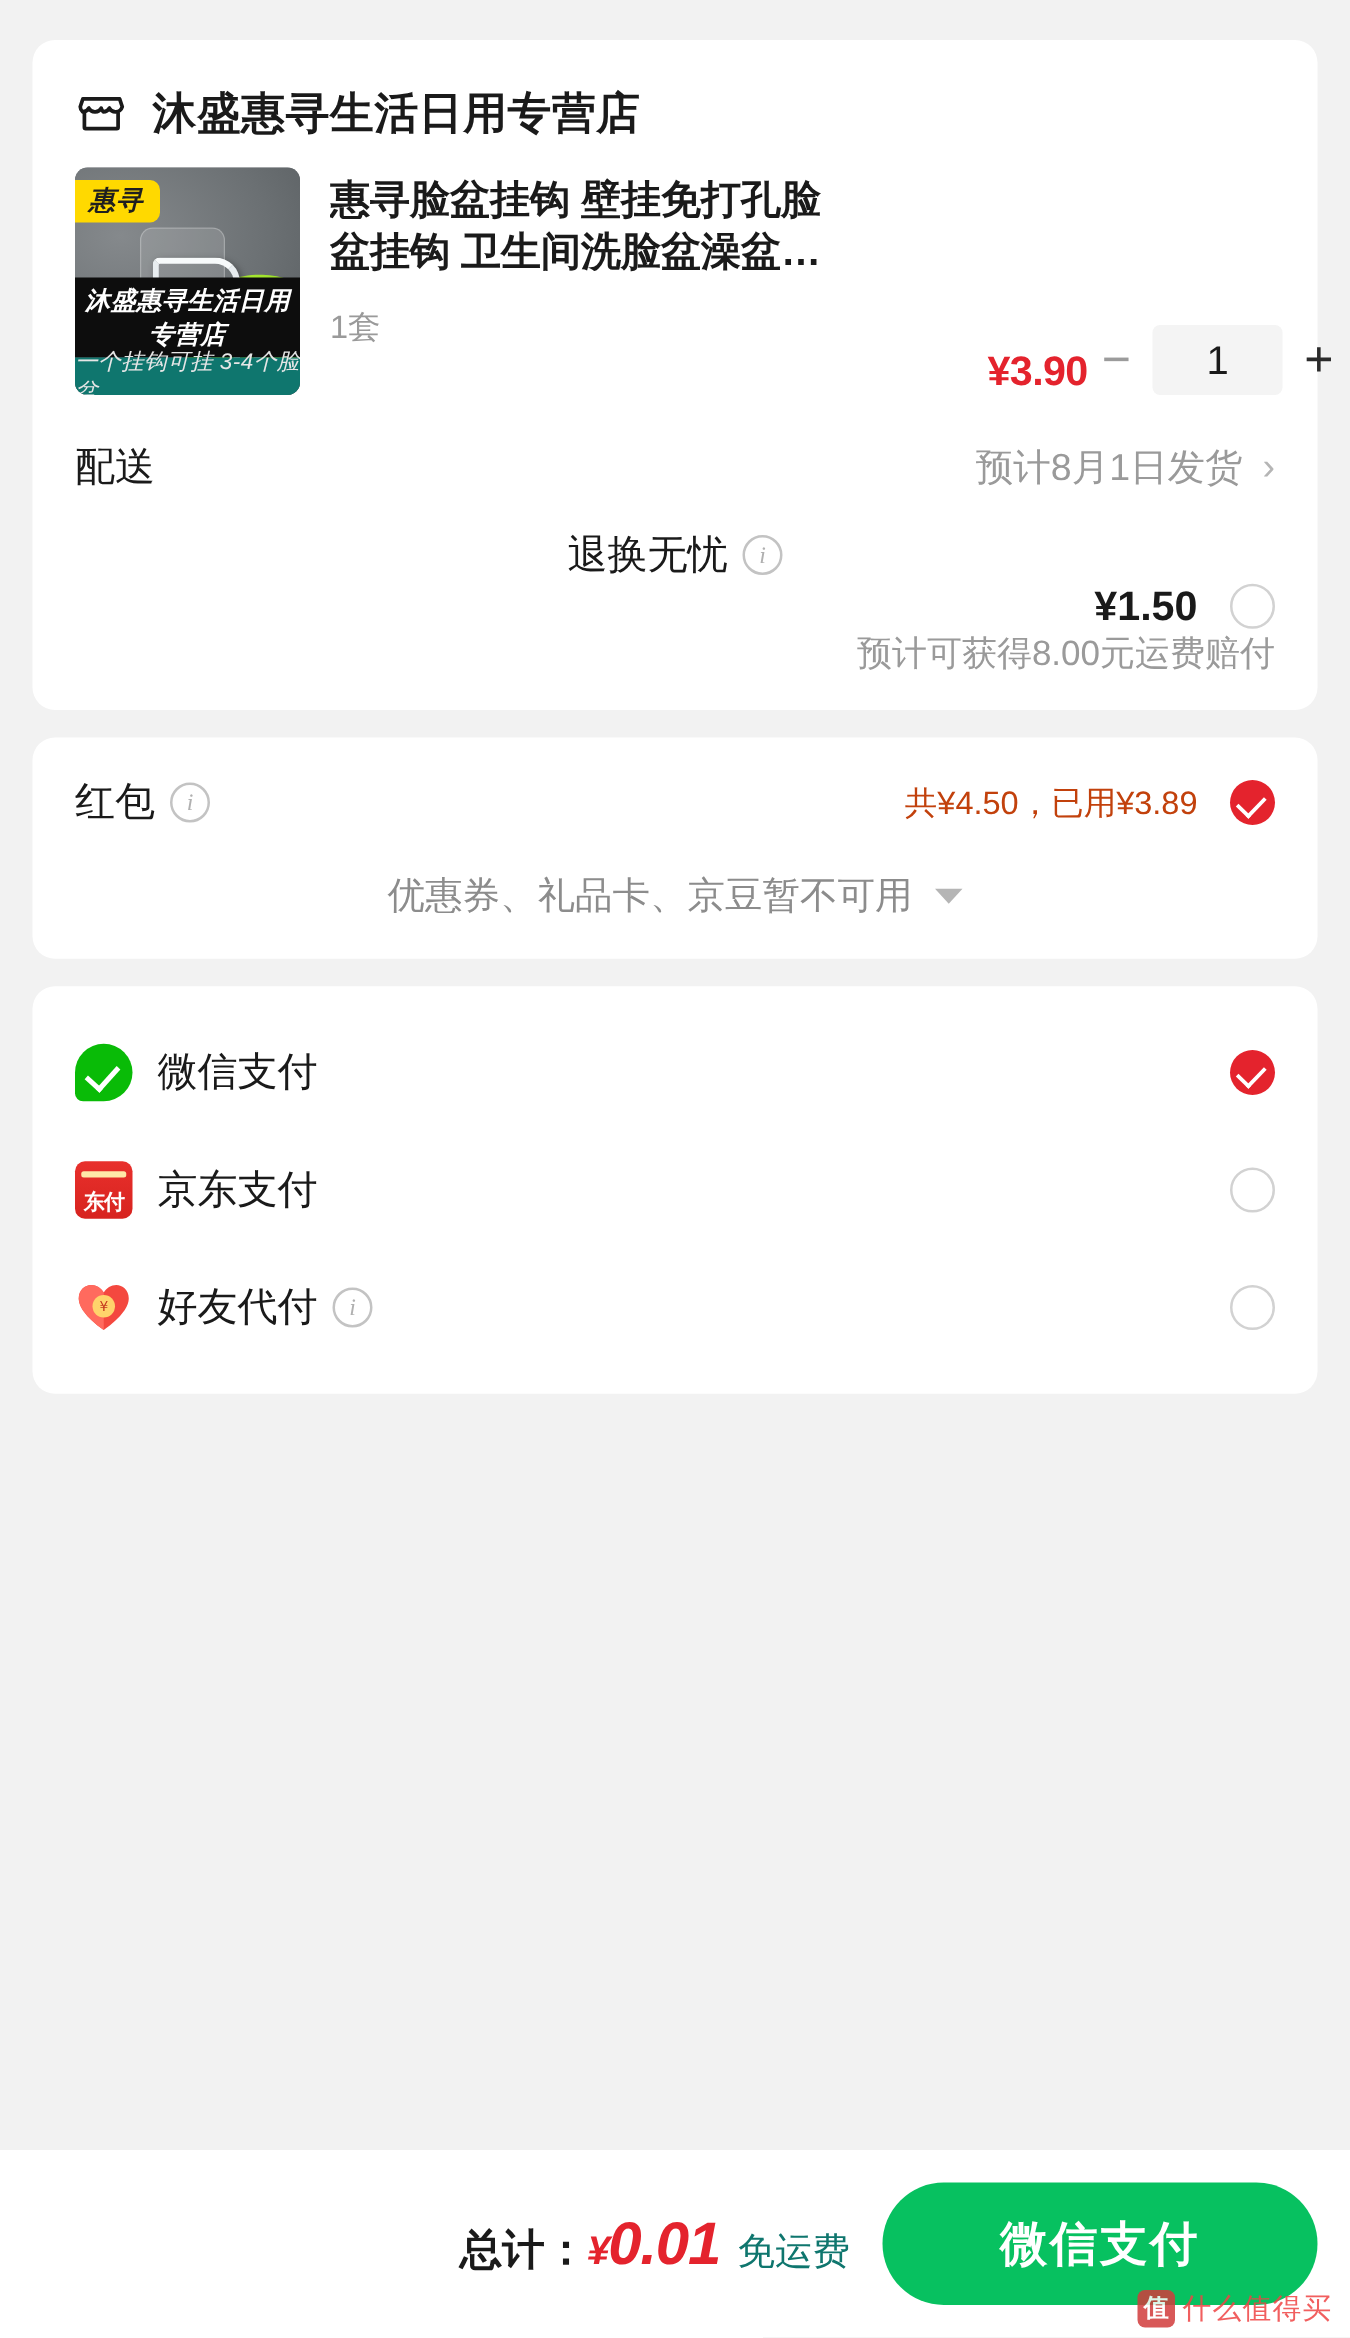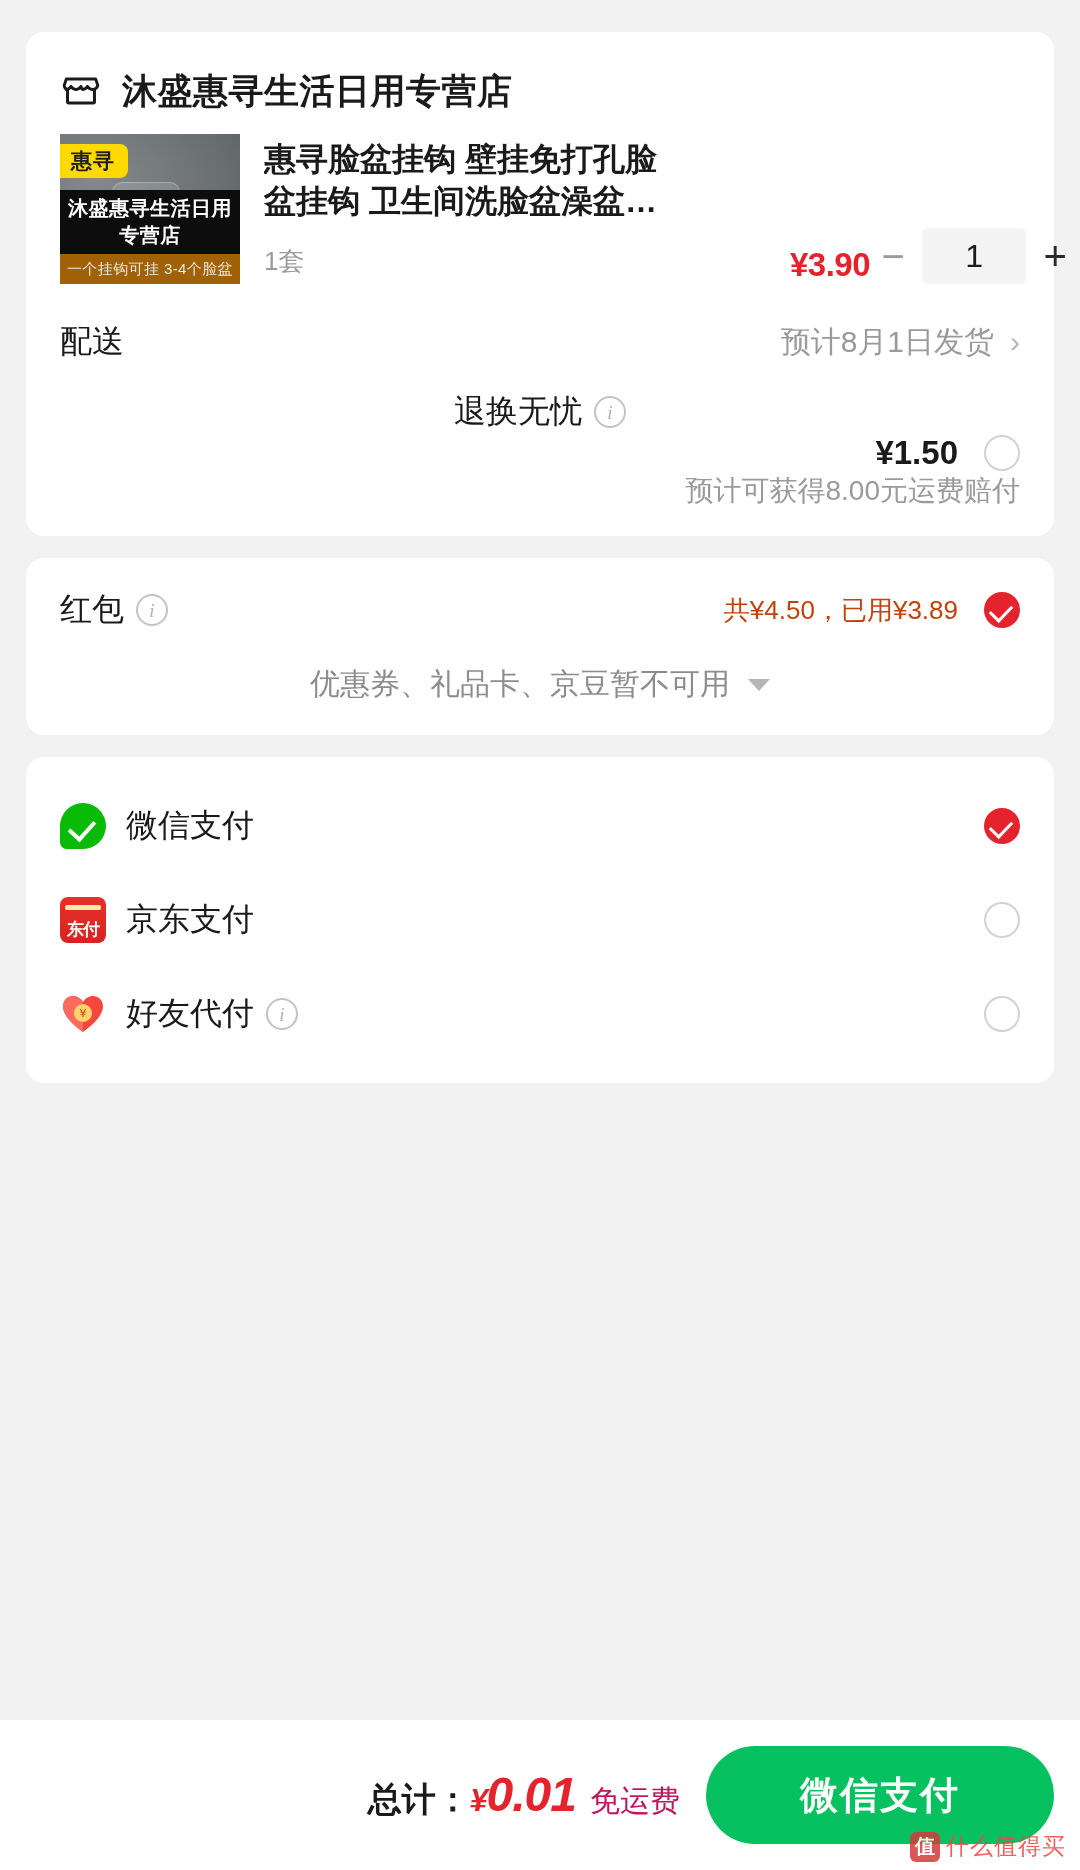--- a/index.html
+++ b/index.html
@@ -56,25 +56,26 @@
   }
 
   
   .product-row {
     display: flex;
     padding: 8px 34px 10px 34px;
   }
   .thumb {
     position: relative;
     width: 180px;
-    height: 150px;
-    border-radius: 0;
+    height: 182px;
+    border-radius: 10px;
     overflow: hidden;
     flex: 0 0 auto;
     background: #6e7377;
+    font-style: italic;
   }
   .thumb-bg {
     position: absolute;
     inset: 0;
     background:
       radial-gradient(ellipse 120% 90% at 20% 30%, #85898c 0%, #6b7073 55%, #53585b 100%);
   }
   .thumb-basin {
     position: absolute;
     right: -24px;
@@ -140,23 +141,23 @@
     font-size: 20px;
     font-weight: bold;
     text-align: center;
     padding: 5px 0 5px 0;
     letter-spacing: 0.5px;
   }
   .thumb-subcaption {
     position: absolute;
     left: 0; right: 0; bottom: 0;
     height: 30px;
-    background: #a16207;
+    background: #0f766e;
     color: #e6e6e6;
-    font-size: 15px;
+    font-size: 18px;
     display: flex;
     align-items: center;
     justify-content: center;
     letter-spacing: 0.4px;
   }
   .product-mid {
     flex: 1 1 auto;
     padding: 4px 16px 0 24px;
     min-width: 0;
   }
@@ -404,21 +405,21 @@
   .total-amount {
     font-size: 48px;
     color: #e4232d;
     font-weight: bold;
     letter-spacing: -1px;
     font-style: italic;
   }
   .total-amount .yen { font-size: 32px; }
   .free-ship {
     font-size: 30px;
-    color: #be185d;
+    color: #0f766e;
     margin-left: 14px;
   }
   .pay-button {
     width: 348px;
     height: 98px;
     background: #07c160;
     border-radius: 49px;
     color: #ffffff;
     font-size: 38px;
     font-weight: bold;

